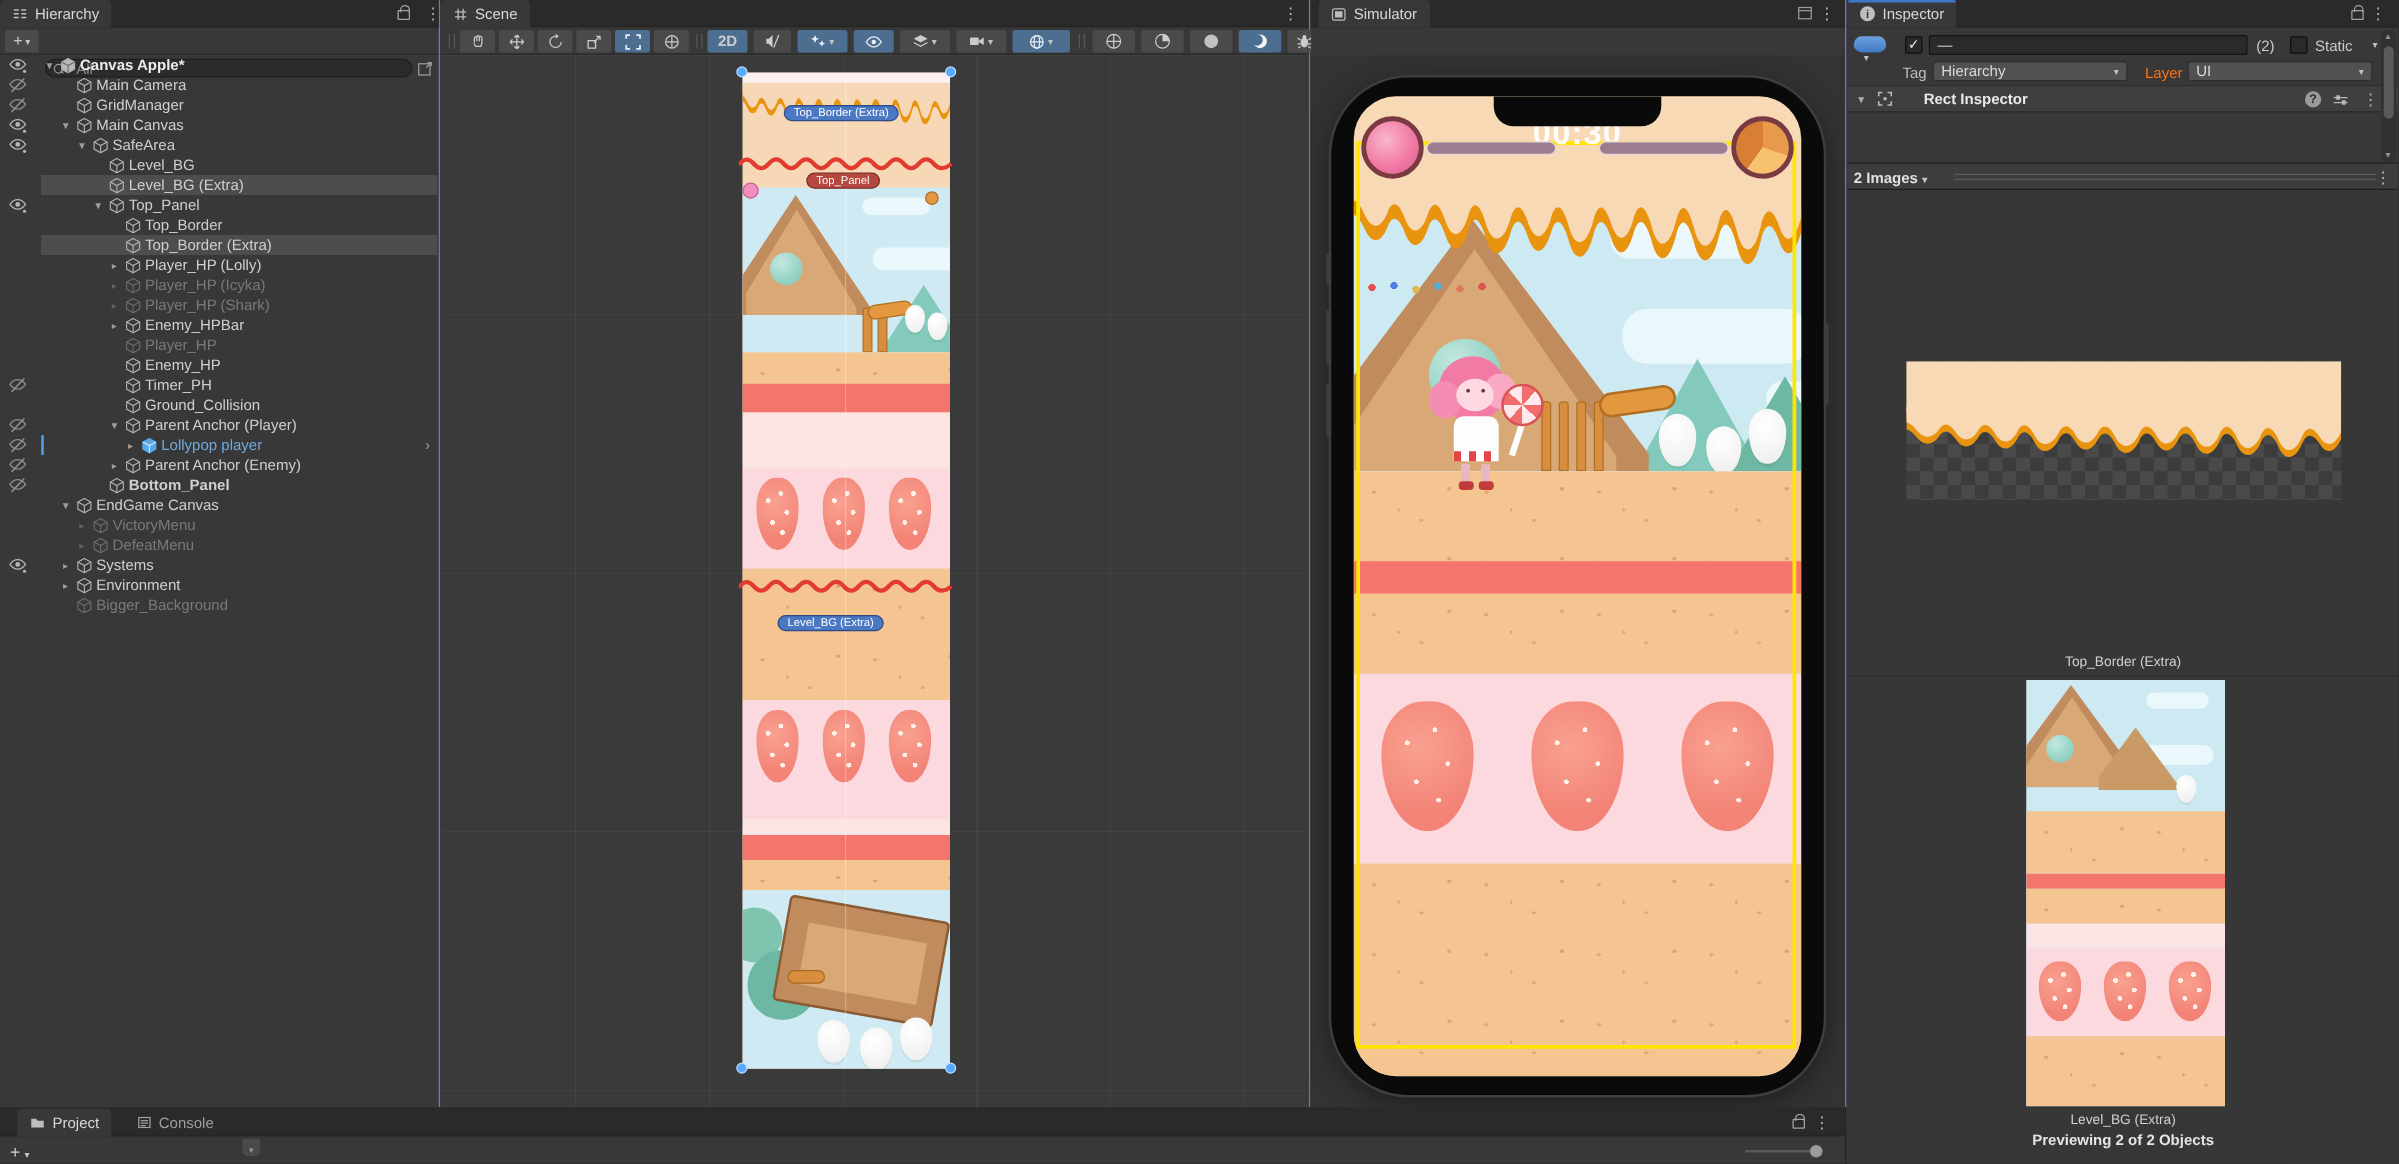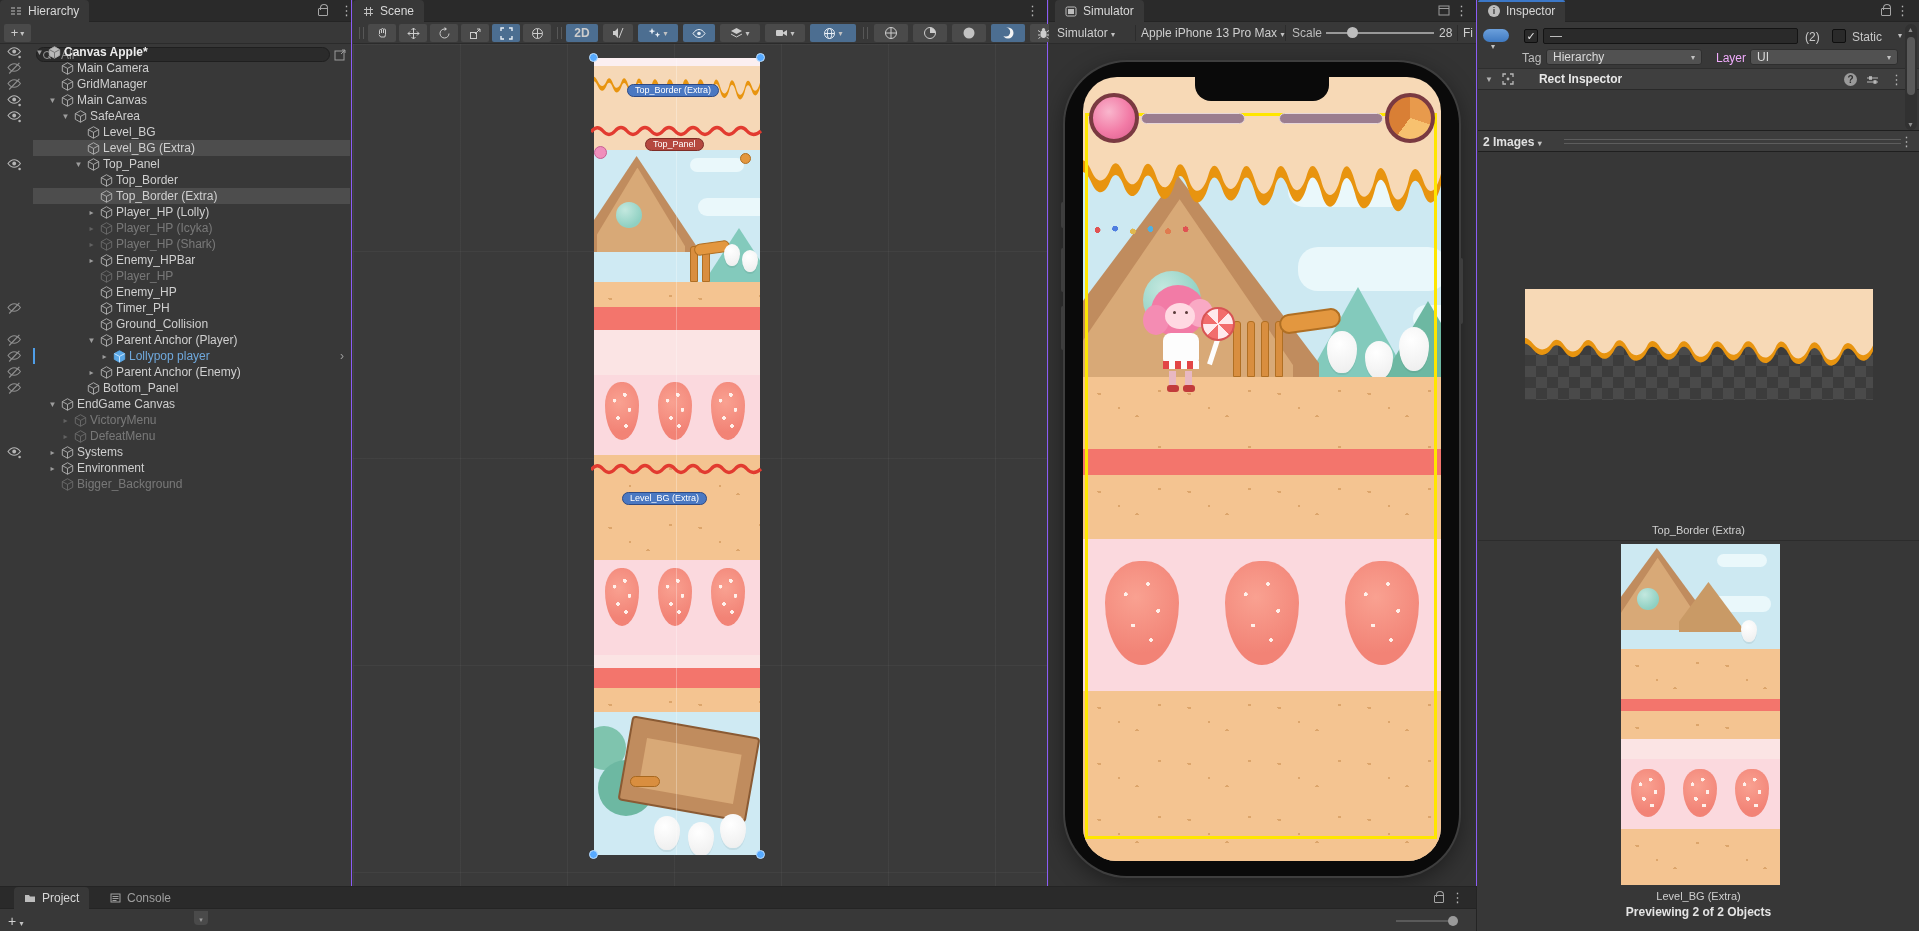--- a/index.html
+++ b/index.html
@@ -417,21 +417,21 @@
               </svg>
             </span>
             <span class="lbl">Parent Anchor (Enemy)</span>
           </span>
         </div>
         <div class="hrow">
           <span class="gutter"><svg width="15" height="13" viewBox="0 0 15 13">
               <path d="M1 5.5C3 2.7 5 1.7 7.2 1.7s4.2 1 6.2 3.8c-2 2.8-4 3.8-6.2 3.8S3 8.3 1 5.5z" fill="none" stroke="#8f8f8f" stroke-width="1.1"></path>
               <path d="M2.2 11.5L12.4.8" stroke="#8f8f8f" stroke-width="1.2"></path>
             </svg></span>
-          <span class="content" style="margin-left: 73px;">
+          <span class="content" style="margin-left: 73px; font-weight: bold;">
             <span class="tri"></span>
             <span style="display: inline-flex;">
               <svg width="13" height="13" viewBox="0 0 14 14">
                 <path d="M7 .8 12.6 3.9V10L7 13.2 1.4 10V3.9Z" fill="none" stroke="#b0b0b0"></path>
                 <path d="M1.4 3.9 7 6.9l5.6-3M7 6.9v6.3" fill="none" stroke="#b0b0b0"></path>
               </svg>
             </span>
             <span class="lbl">Bottom_Panel</span>
           </span>
         </div>
@@ -715,36 +715,20 @@
             <rect x="1" y="1" width="10" height="9" rx="1.5" fill="none" stroke="#bdbdbd"></rect>
             <rect x="3" y="3" width="6" height="5" fill="#bdbdbd"></rect>
           </svg>
         <span>Simulator</span>
       </div>
       <svg width="12" height="11" style="position:absolute;right:26px;top:5px">
           <rect x="1" y="1" width="10" height="9" fill="none" stroke="#9a9a9a"></rect>
           <path d="M1 3.5h10" stroke="#9a9a9a"></path>
         </svg>
       <span class="kebab" style="position:absolute;right:8px;top:4px">⋮</span>
-    </div>
-    <div class="toolbar">
-      <div class="txt" style="left:8px;top:4px;color:#cfcfcf">
-        <span>Simulator</span> <span class="dd">▾</span>
-      </div>
-      <span class="sep-v" style="left:86px"></span>
-      <div class="txt" style="left:92px;top:4px;color:#cfcfcf">
-        <span>Apple iPhone 13 Pro Max</span> <span class="dd">▾</span>
-      </div>
-      <span class="sep-v" style="left:236px"></span>
-      <span class="txt" style="left:243px;top:4px;color:#bdbdbd">Scale</span>
-      <div style="position:absolute;left:277px;top:10px;width:108px;height:2px;background:#999"></div>
-      <div style="position:absolute;left:298px;top:5px;width:11px;height:11px;border-radius:50%;background:#bdbdbd"></div>
-      <span class="txt" style="left:390px;top:4px;color:#cfcfcf">28</span>
-      <span class="sep-v" style="left:408px"></span>
-      <span class="txt" style="left:414px;top:4px;color:#cfcfcf">Fi</span>
     </div>
 
     <div class="simview">
       <div class="phone">
         <div class="sidebtn" style="left:-4px;top:140px;width:4px;height:26px"></div>
         <div class="sidebtn" style="left:-4px;top:186px;width:4px;height:44px"></div>
         <div class="sidebtn" style="left:-4px;top:244px;width:4px;height:44px"></div>
         <div class="sidebtn" style="right:-4px;top:196px;width:4px;height:66px"></div>
         <div class="screen">
 
@@ -792,20 +776,21 @@
           <div class="band b-red" style="top:372px;height:26px"></div>
           <div class="band b-tan" style="top:398px;height:64px"></div>
           <div class="band b-pink" style="top:462px;height:152px">
             <div class="berry" style="left:22px;top:22px;width:74px;height:104px"></div>
             <div class="berry" style="left:142px;top:22px;width:74px;height:104px"></div>
             <div class="berry" style="left:262px;top:22px;width:74px;height:104px"></div>
           </div>
           <div class="band b-tan" style="top:614px;height:170px"></div>
 
           <div class="ysel"></div>
+          <div class="timer">00:30</div>
           <div class="notch"></div>
           <div class="avatar" style="left:6px;top:16px;background:radial-gradient(circle at 38% 35%,#f9b6cd,#f27ba6 55%,#d95c8c)"></div>
           <div class="avatar" style="left:302px;top:16px;background:conic-gradient(#e89a4c 0 30%,#f7c16f 30% 60%,#d97f35 60%)"></div>
           <div class="hpbar" style="left:58px;top:36px;width:104px"></div>
           <div class="hpbar" style="left:196px;top:36px;width:104px"></div>
         </div>
       </div>
     </div>
   </div>
 
@@ -829,21 +814,21 @@
         </div>
       <span class="txt" style="left:327px;top:8px;color:#c8c8c8">(2)</span>
       <div class="checkbox" style="left:354px;top:7px"></div>
       <span class="txt" style="left:374px;top:8px;color:#c8c8c8">Static</span>
       <span class="dd" style="position:absolute;left:420px;top:9px">▾</span>
       <span class="txt" style="left:44px;top:29px;color:#bdbdbd">Tag</span>
       <div class="dropfield" style="left:68px;top:27px;width:156px;height:16px">
           <span>Hierarchy</span>
           <span class="dd">▾</span>
         </div>
-      <span class="txt" style="left:238px;top:29px;color:#f0abfc">Layer</span>
+      <span class="txt" style="left:238px;top:29px;color:#f97316">Layer</span>
       <div class="dropfield" style="left:272px;top:27px;width:148px;height:16px">
           <span>UI</span>
           <span class="dd">▾</span>
         </div>
     </div>
 
     <div class="comp-head" style="top:68px">
       <span class="dd" style="margin-left:7px;font-size:8px;color:#b0b0b0">▼</span>
       <svg width="14" height="14" style="margin-left:8px">
           <path d="M2 5V2h3M9 2h3v3M12 9v3H9M5 12H2V9" fill="none" stroke="#b8b8b8" stroke-width="1.3"></path>

